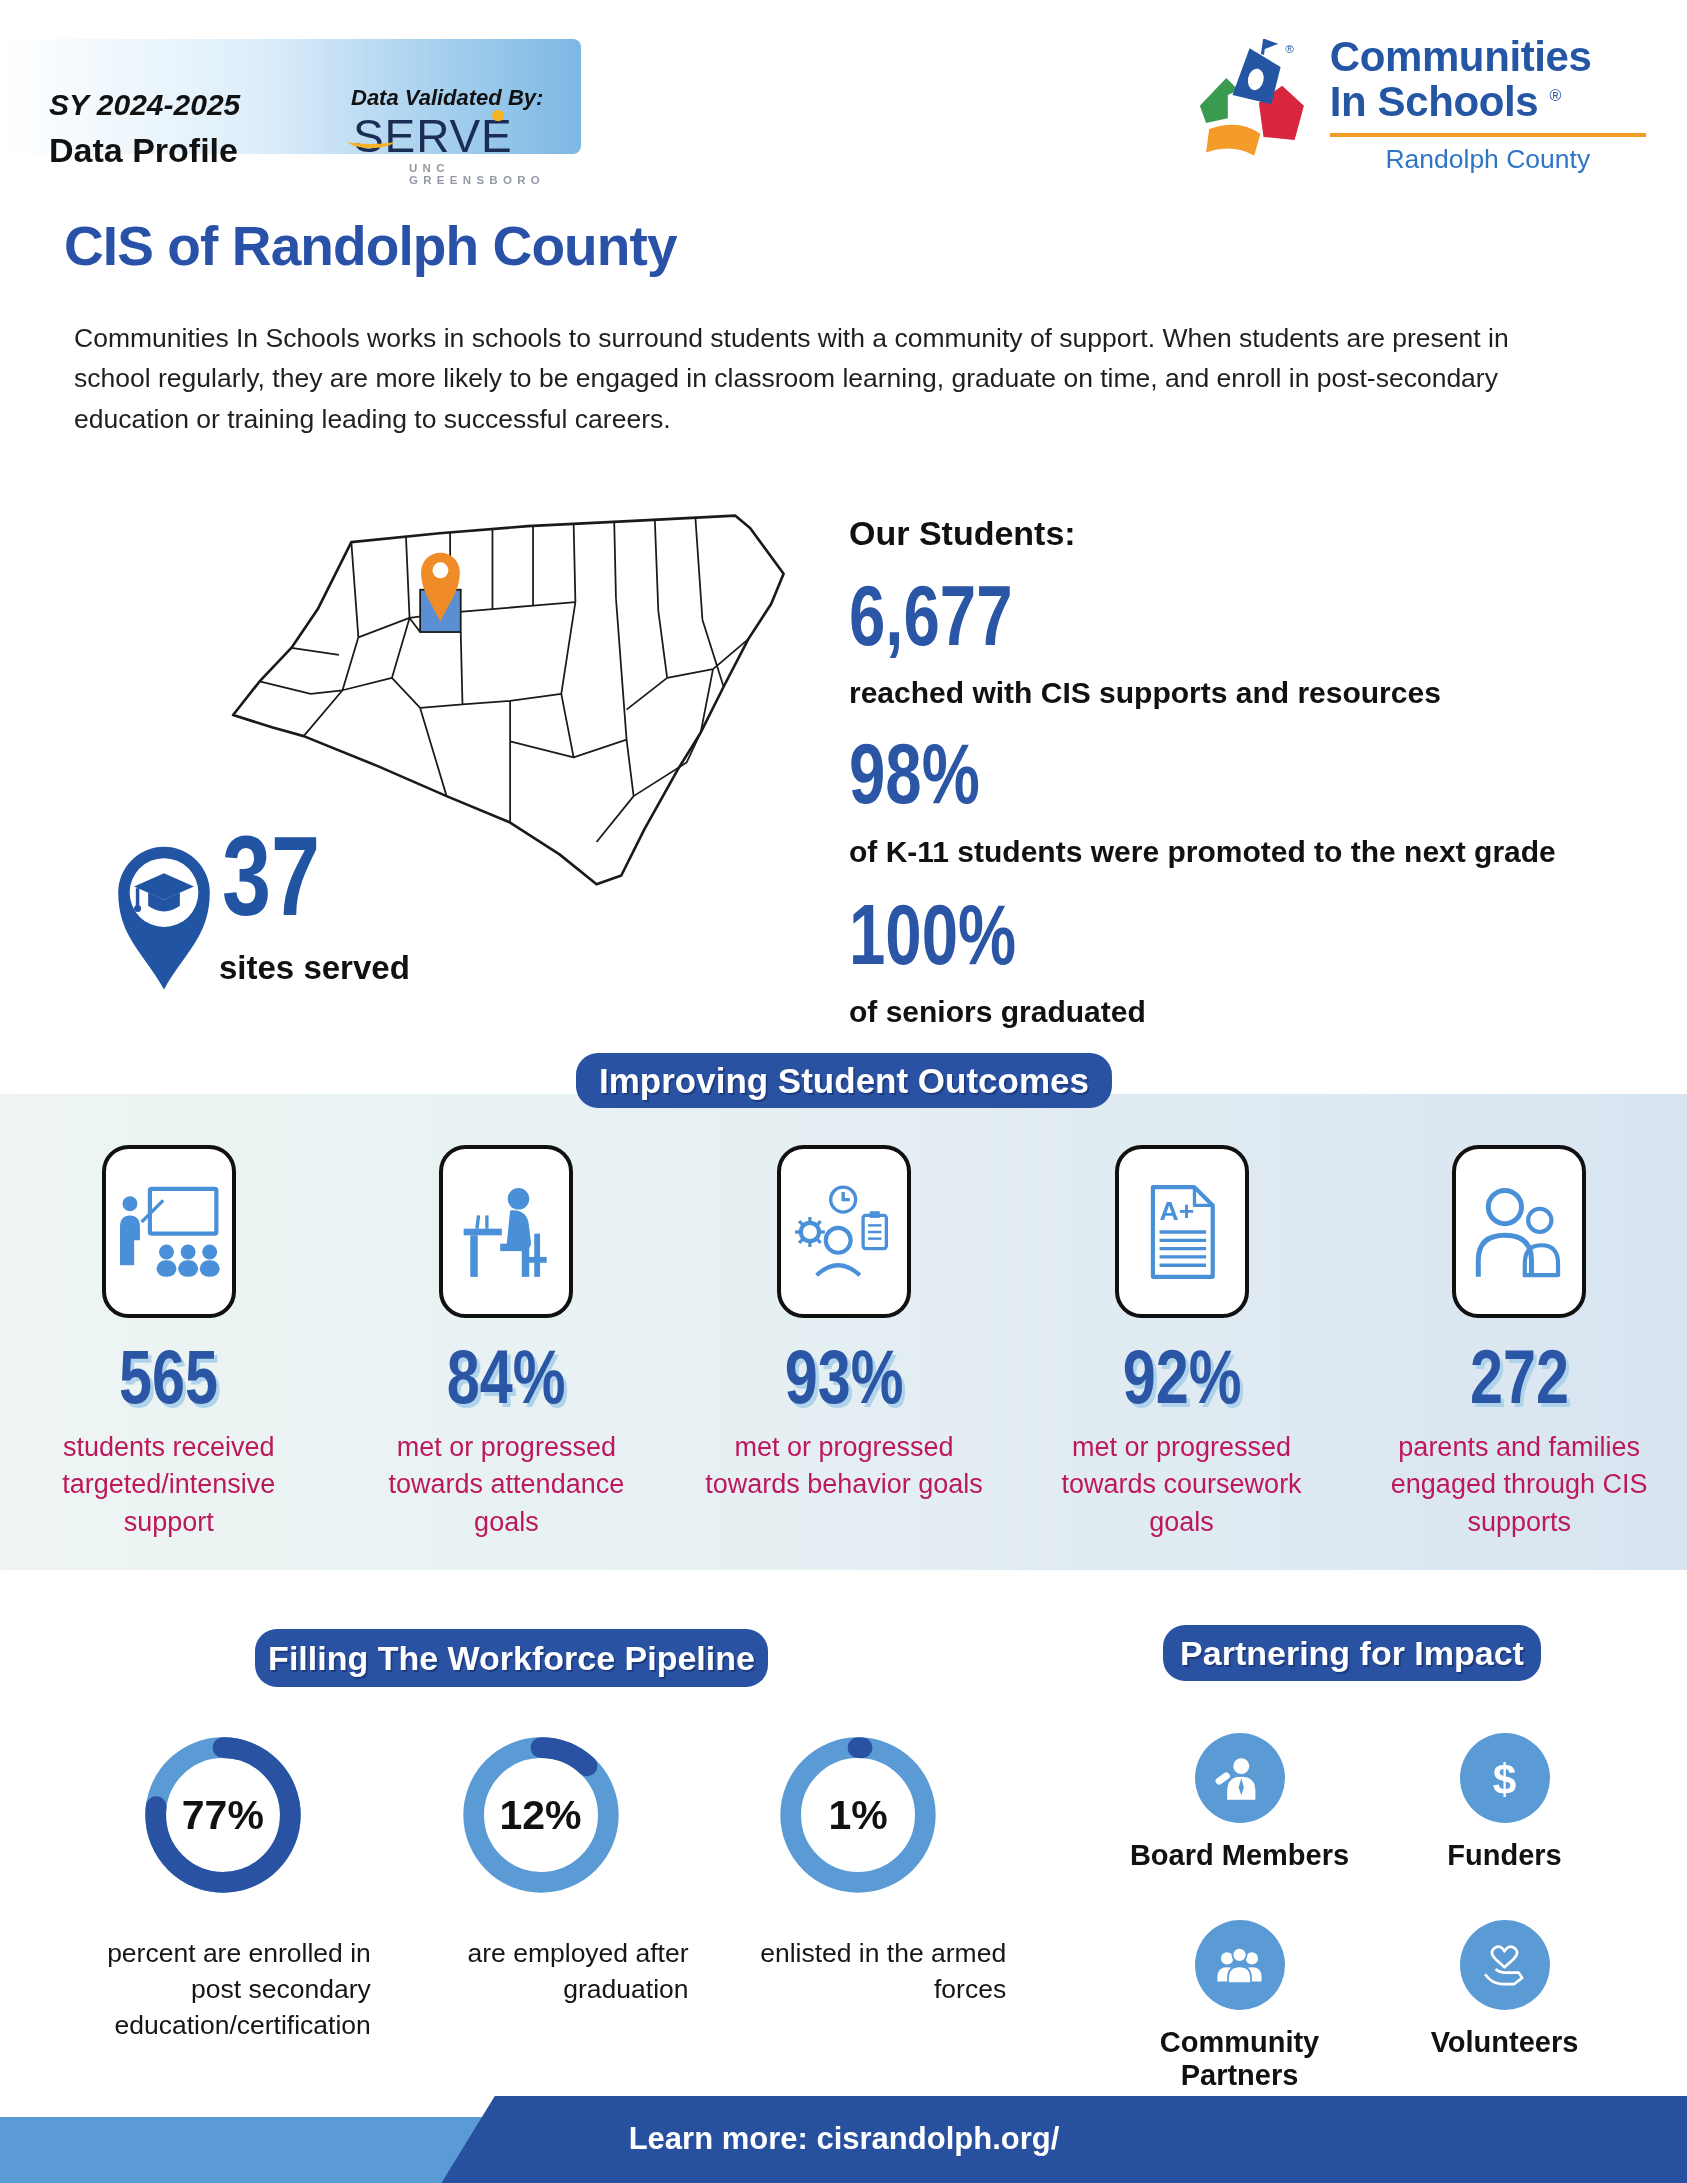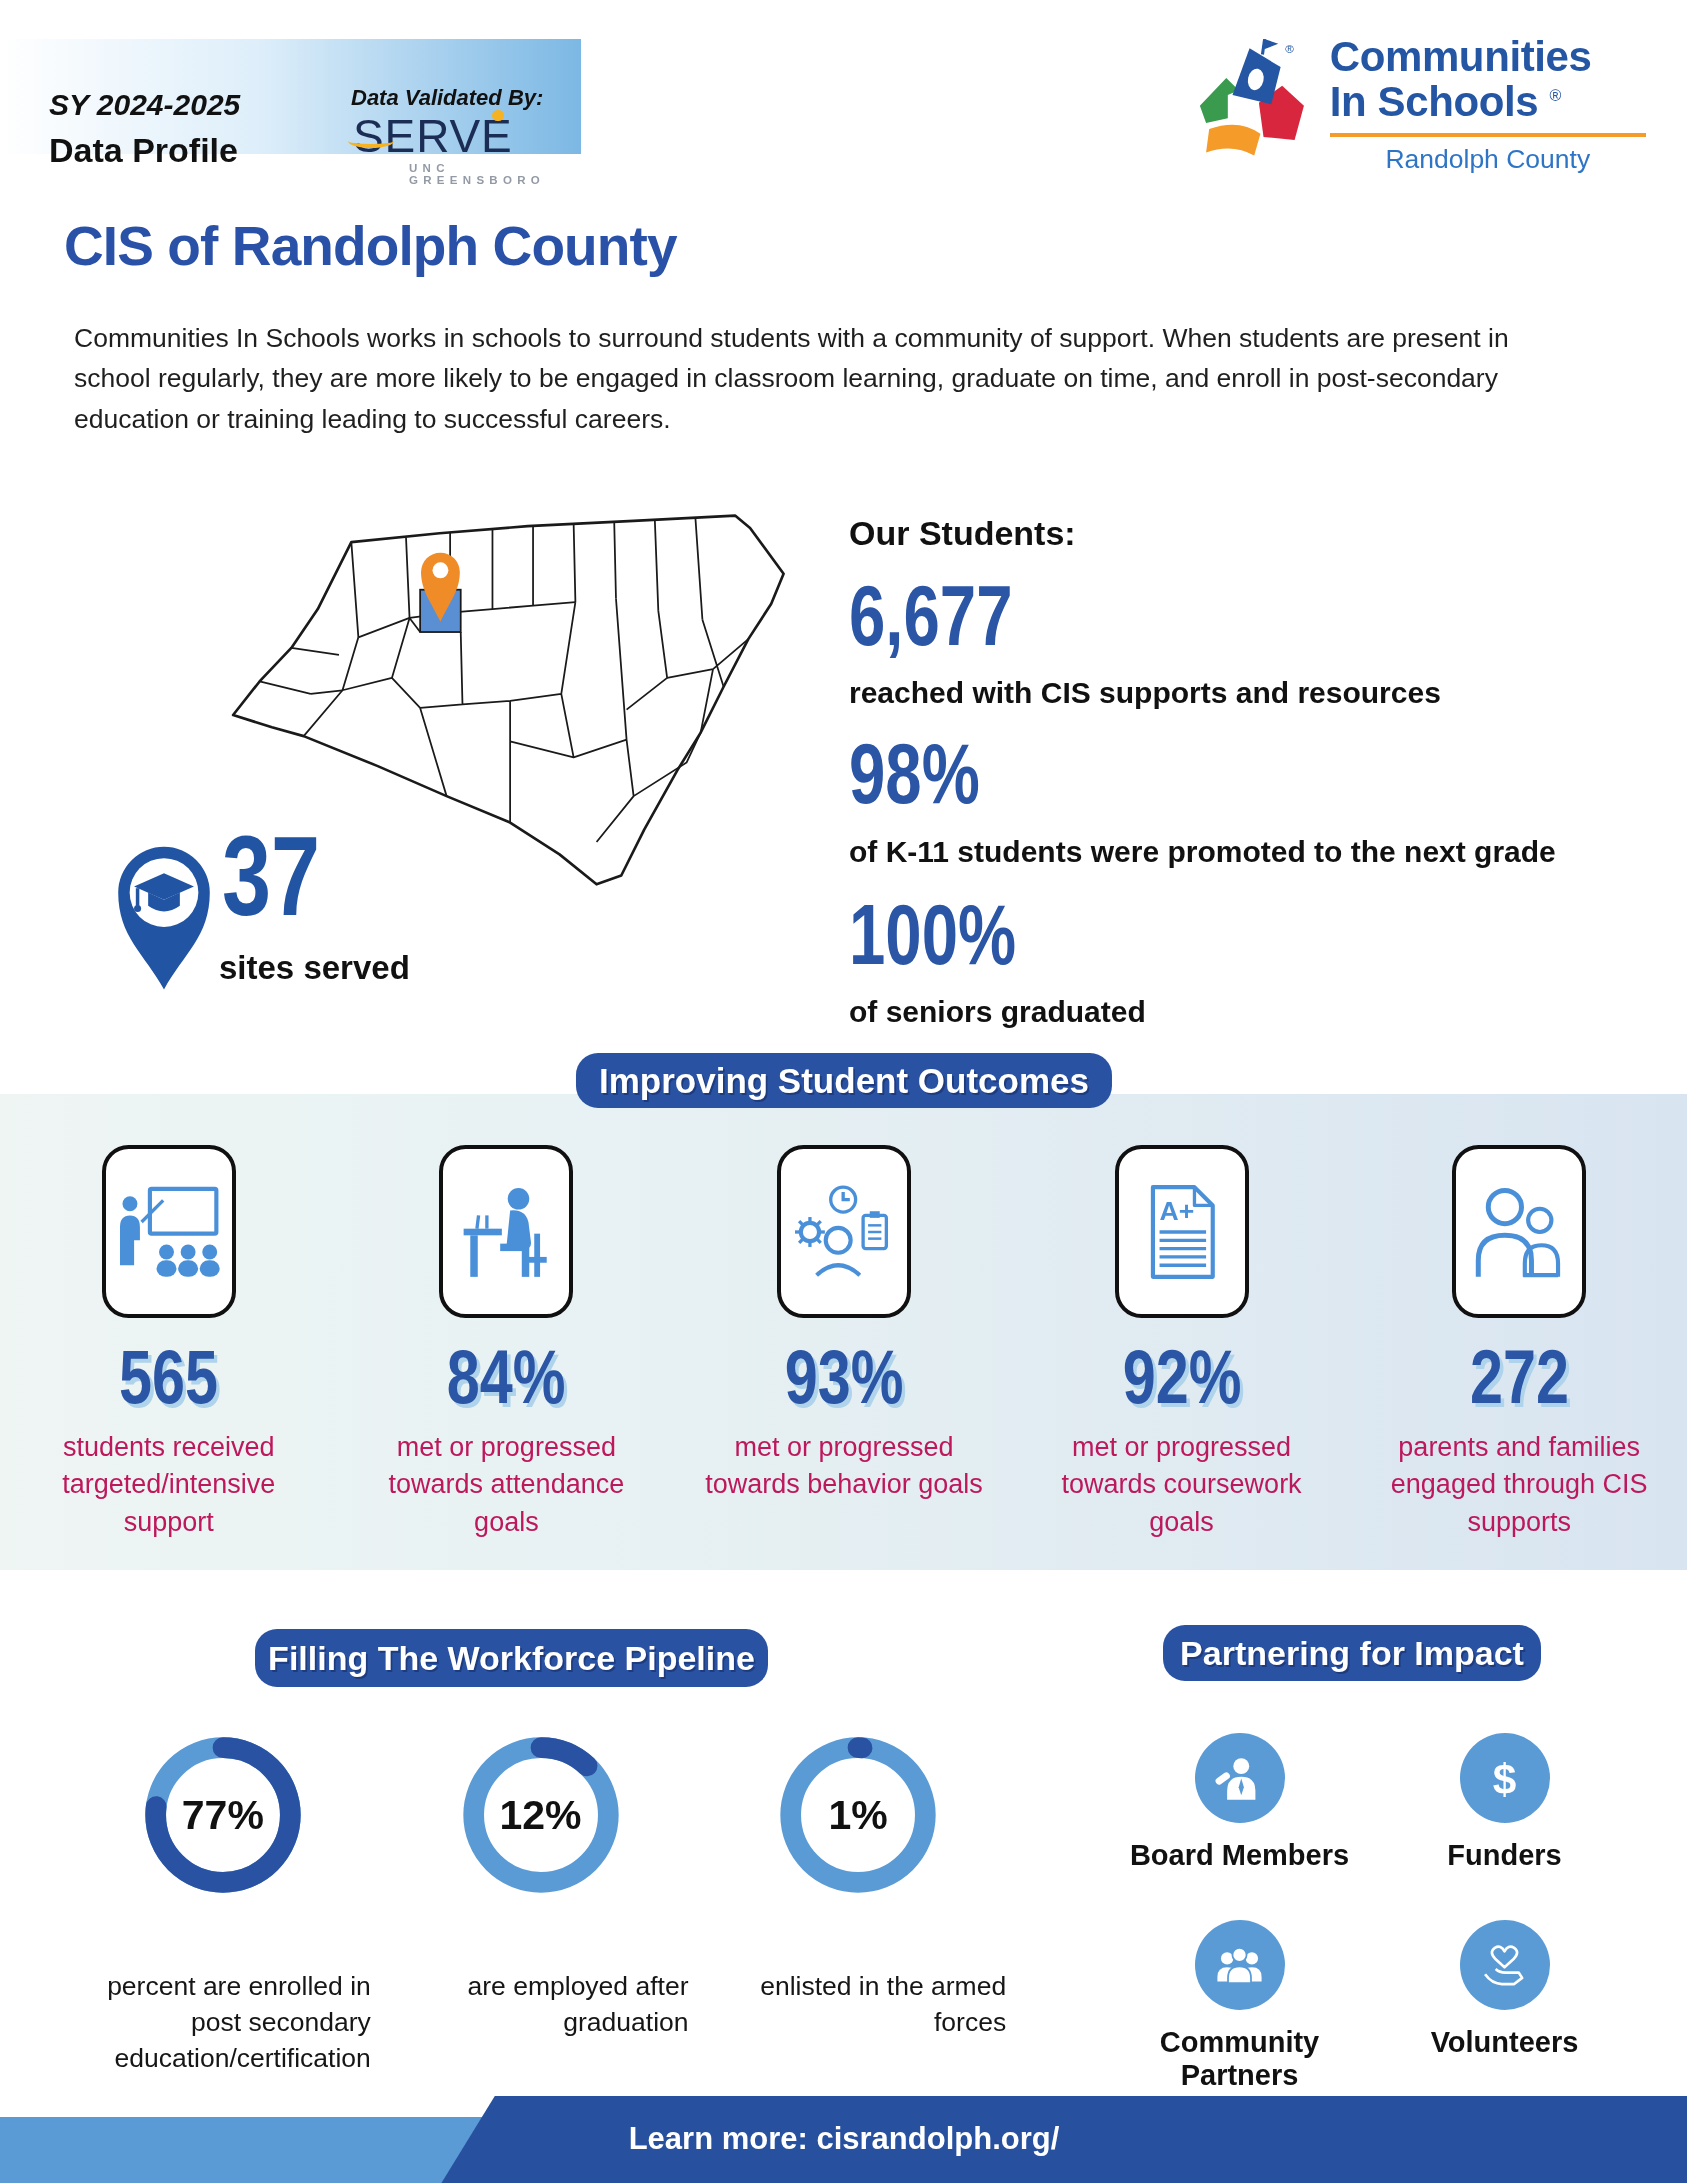--- a/index.html
+++ b/index.html
@@ -3,21 +3,21 @@
 <meta charset="utf-8">
 <style>
   * { margin:0; padding:0; box-sizing:border-box; }
   html,body { background:#fff; }
   body { width:1688px; height:2183px; position:relative; overflow:hidden;
          font-family:"Liberation Sans", sans-serif; color:#1b1b1b; }
   .abs { position:absolute; }
 
   
   .badge { left:0; top:39px; width:581px; height:115px;
-           background:linear-gradient(90deg,#ffffff 0%,#ddeefa 45%,#7cb8e4 100%); }
+           background:linear-gradient(90deg,#ffffff 0%,#ddeefa 45%,#7cb8e4 100%);border-radius:8px; }
   .badge-sy { left:49px; top:49px; font-size:30px; font-weight:bold; font-style:italic; color:#111; }
   .badge-dp { left:49px; top:92px; font-size:34px; font-weight:bold; color:#111; }
   .validated { left:351px; top:46px; font-size:22px; font-weight:bold; font-style:italic; color:#111; }
   .serve-wrap { left:353px; top:74px; width:221px; }
   .serve-word { font-size:46px; font-weight:400; color:#1b2c55; letter-spacing:0.9px; line-height:1; position:relative; }
   .serve-swoosh { position:absolute; left:-5.3px; top:21px; width:46px; height:14px;
                   border-bottom:4.4px solid #f5b324; border-radius:0 0 100% 100%; }
   .serve-dot { position:absolute; left:139px; top:-3.5px; width:11.5px; height:11.5px; border-radius:50%; background:#f5b324; }
   .serve-sub { font-size:11.5px; letter-spacing:5.3px; color:#939aa6; margin:2.6px 0 0 56px; font-weight:bold; }
 
@@ -60,21 +60,21 @@
   .icon-card { width:134px; height:173px; background:#fff; border:4.4px solid #101010;
                border-radius:26.5px; display:flex; align-items:center; justify-content:center; }
   .out-num { margin-top:21px; font-size:76px; font-weight:800; color:#2b55a5; line-height:1;
              display:inline-block; transform:scaleX(.78);
              text-shadow:4.4px 4.4px 0 #aed3ea; }
   .out-cap { margin-top:14px; font-size:27px; line-height:1.38; color:#be185d; text-align:center; width:304px; }
 
   
   .workforce-banner { left:255px; top:1629px; width:513px; height:58px; font-size:34px; }
   .donut-row { left:64px; top:1733px; width:953px; display:flex; }
-  .donut-col { width:318px; display:flex; flex-direction:column; align-items:center;gap:33px; }
+  .donut-col { width:318px; display:flex; flex-direction:column; align-items:center; }
   .donut-wrap { position:relative; width:164px; height:164px; }
   .donut-pct { position:absolute; inset:0; display:flex; align-items:center; justify-content:center;
                font-size:41px; font-weight:bold; color:#111; }
   .donut-cap { margin-top:39px; font-size:26.5px; line-height:1.35; text-align:right; color:#161616; width:296px; }
 
   
   .partner-banner { left:1163px; top:1625px; width:378px; height:56px; font-size:34px; }
   .partner-grid { left:1107px; top:1733px; width:529px; display:grid;
                   grid-template-columns:265px 265px; row-gap:48px; }
   .partner-cell { display:flex; flex-direction:column; align-items:center; }

